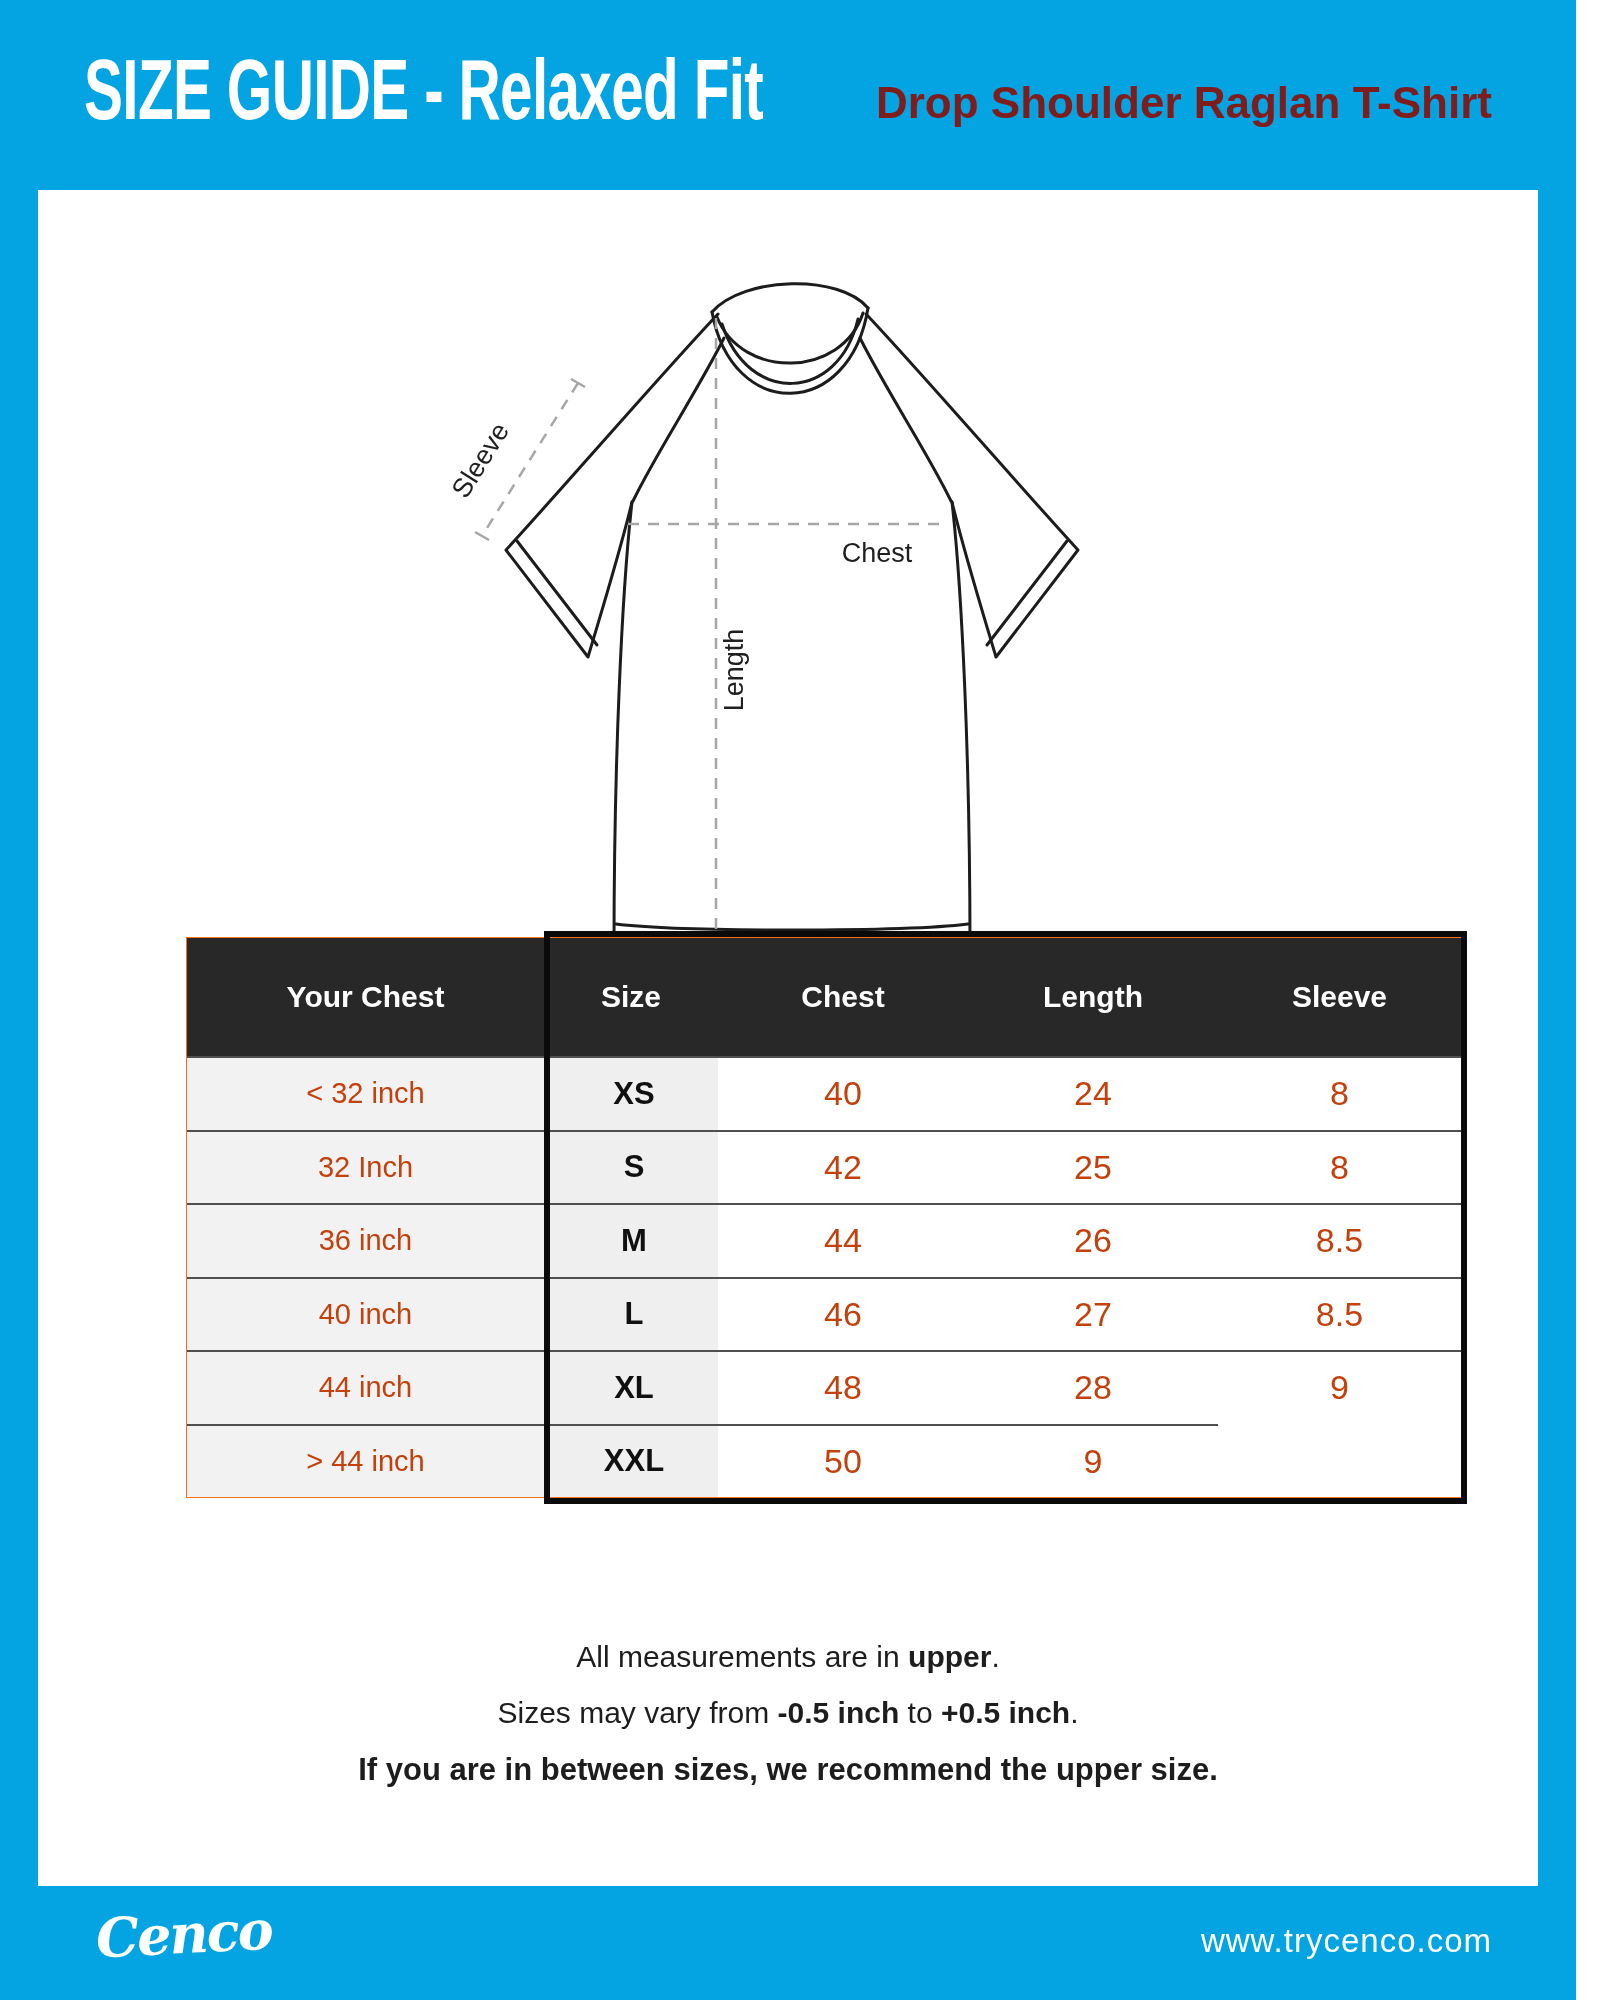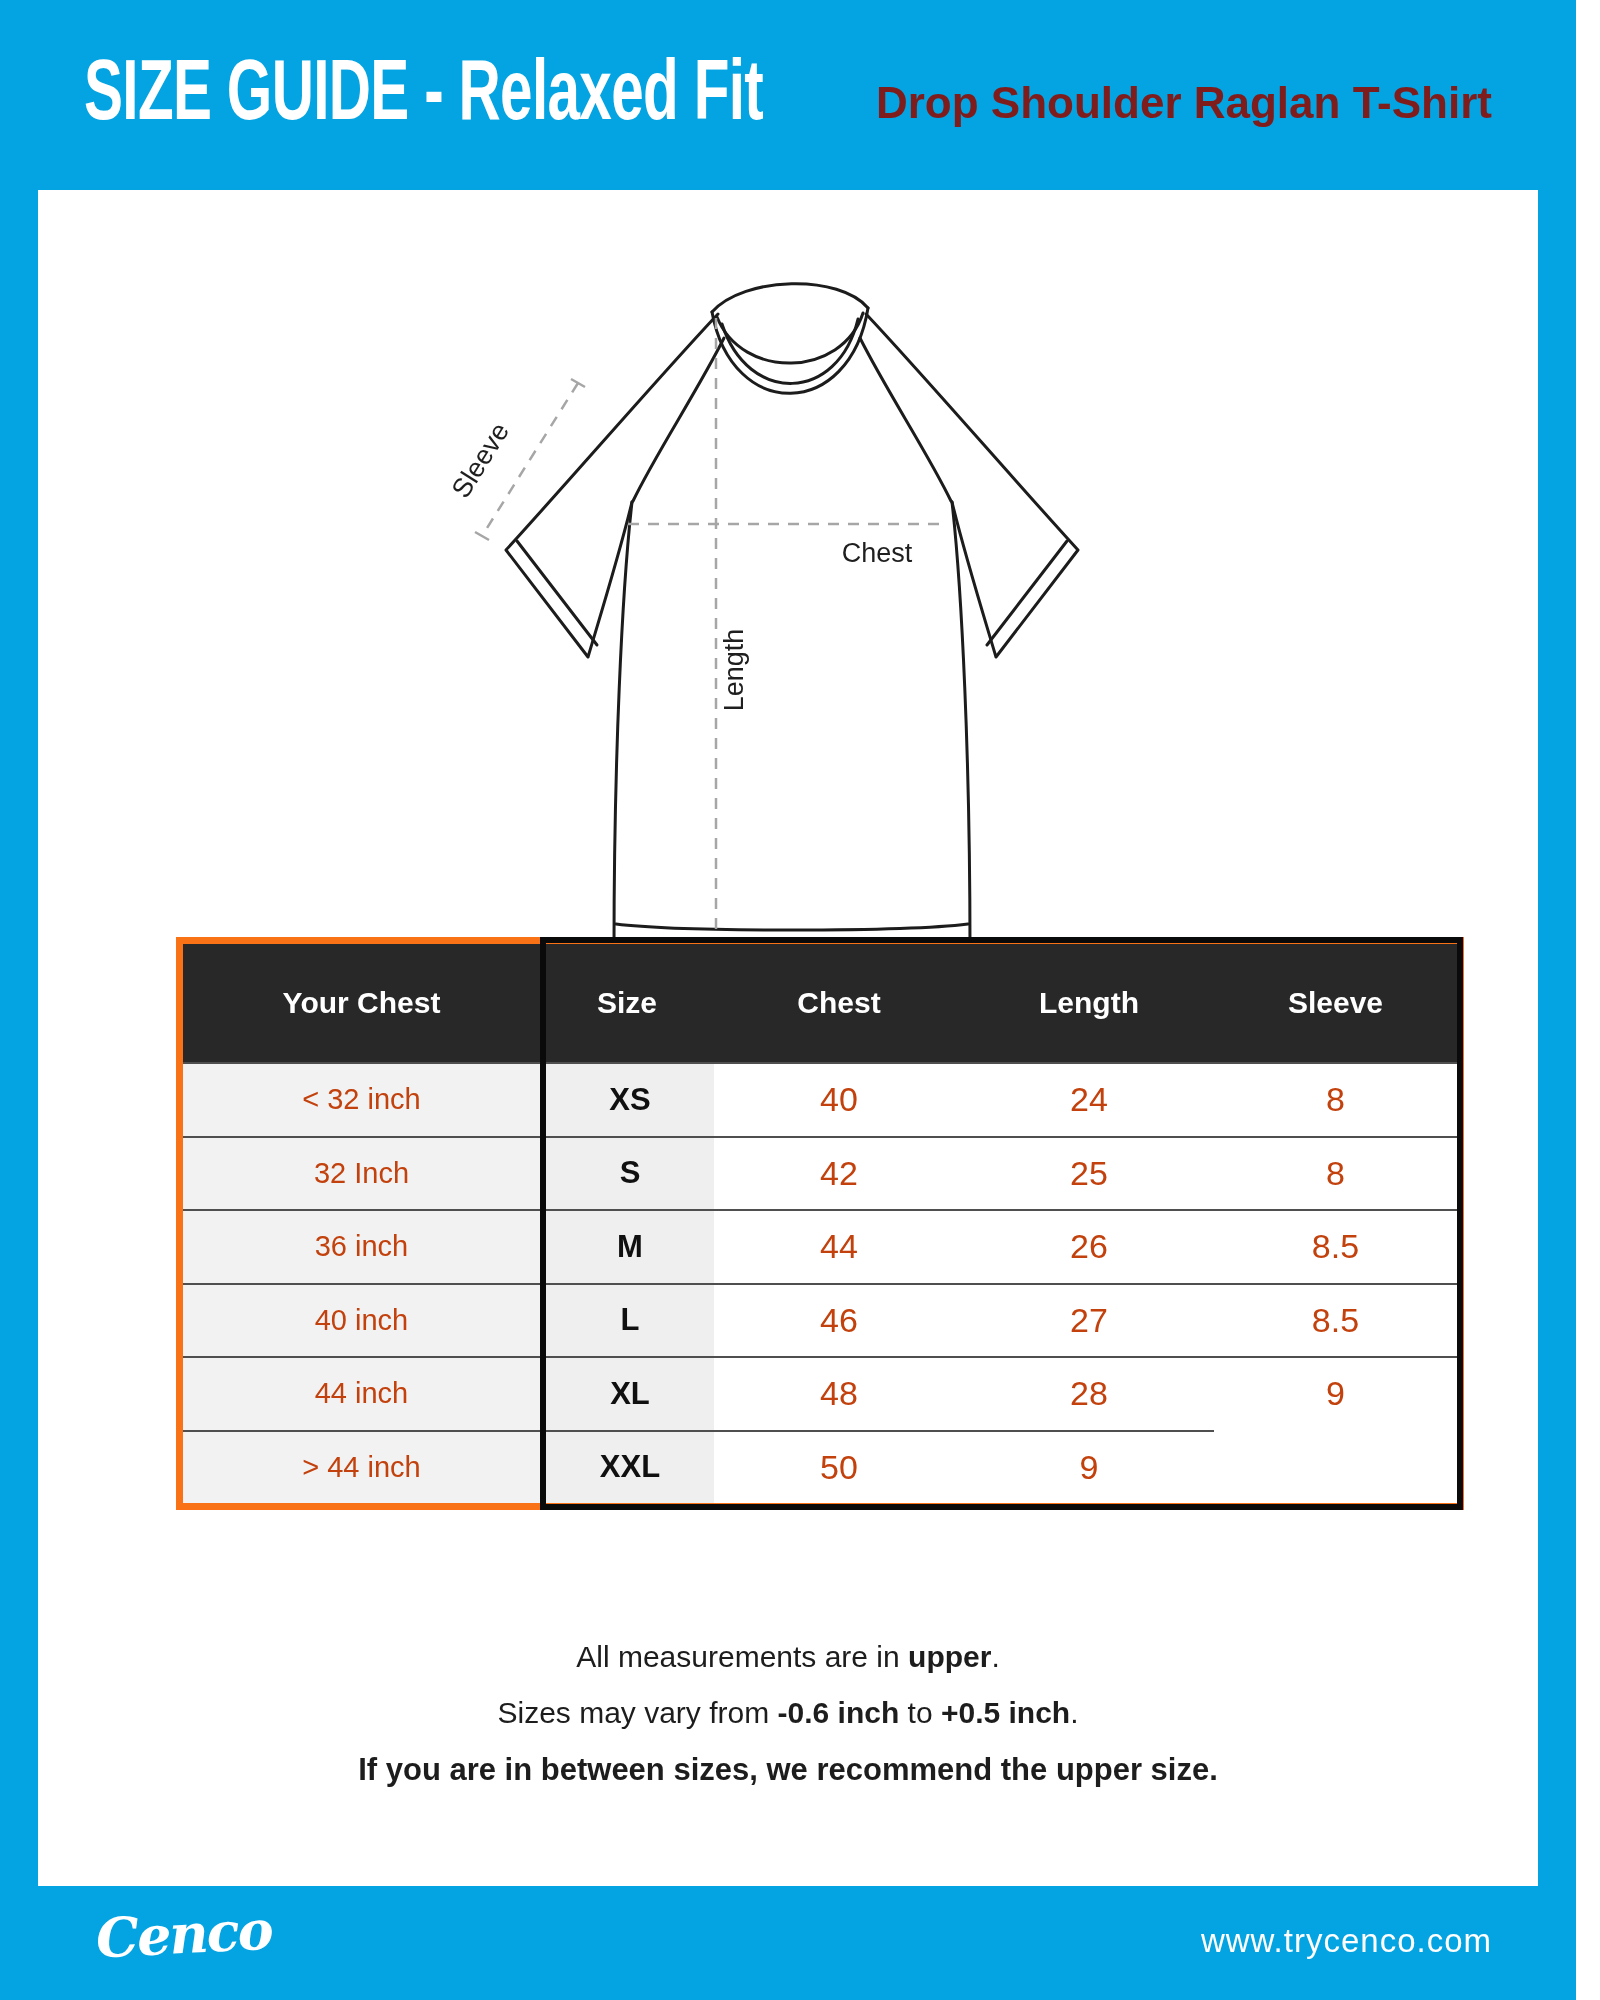--- a/index.html
+++ b/index.html
@@ -13,24 +13,24 @@
 
   
   .sheet{position:absolute;left:38px;top:190px;right:38px;bottom:114px;background:#ffffff;}
 
   
   .shirt-figure{position:absolute;left:392px;top:70px;width:760px;height:710px;}
   .shirt-figure svg{display:block;width:100%;height:100%;}
   .shirt-figure text{font-family:"Liberation Sans",sans-serif;font-size:27px;fill:#1f1f1f;}
 
   
-  .size-table{position:absolute;left:138px;top:747px;width:1274px;display:grid;
+  .size-table{position:absolute;left:148px;top:747px;width:1274px;display:grid;
     grid-template-columns:357px 174px 250px 250px 243px;
     grid-template-rows:118px repeat(6,73.5px);
-    border:7px solid #f97316;box-sizing:content-box;}
+    border:1px solid #f97316;box-sizing:content-box;}
   .size-table .cell{display:flex;align-items:center;justify-content:center;}
   .size-table .th{background:var(--thead,#282828);color:#fff;font-size:30px;font-weight:700;}
   .size-table .td{border-top:2px solid #4f4f4f;font-size:34px;color:#c2410c;background:#fff;}
   .size-table .td.c1{background:#F2F2F2;font-size:29px;}
   .size-table .td.c2{background:#EFEFEF;font-weight:700;font-size:31px;color:#101010;margin-left:6px;}
   .right-box{position:absolute;left:357px;top:-7px;right:-6px;bottom:-7px;
     border:6px solid #0a0a0a;pointer-events:none;}
 
   
   .notes{position:absolute;left:0;right:0;top:1450px;text-align:center;color:#1d1d1d;}
@@ -127,21 +127,21 @@
       <div class="cell td c1">&gt; 44 inch</div>
       <div class="cell td c2">XXL</div>
       <div class="cell td c3">50</div>
       <div class="cell td c5">9</div>
 
       <div class="right-box"></div>
     </div>
 
     <div class="notes">
       <p class="note-line"><span>All measurements are in </span><b>upper</b><span>.</span></p>
-      <p class="note-line"><span>Sizes may vary from </span><b>-0.6 inch</b><span> to </span><b>+0.5 inch</b><span>.</span></p>
+      <p class="note-line"><span>Sizes may vary from </span><b>-0.5 inch</b><span> to </span><b>+0.5 inch</b><span>.</span></p>
       <p class="note-line strong">If you are in between sizes, we recommend the upper size.</p>
     </div>
 
   </div>
 
   <div class="footer-logo">Cenco</div>
   <div class="footer-site">www.trycenco.com</div>
 
 </div>
 

